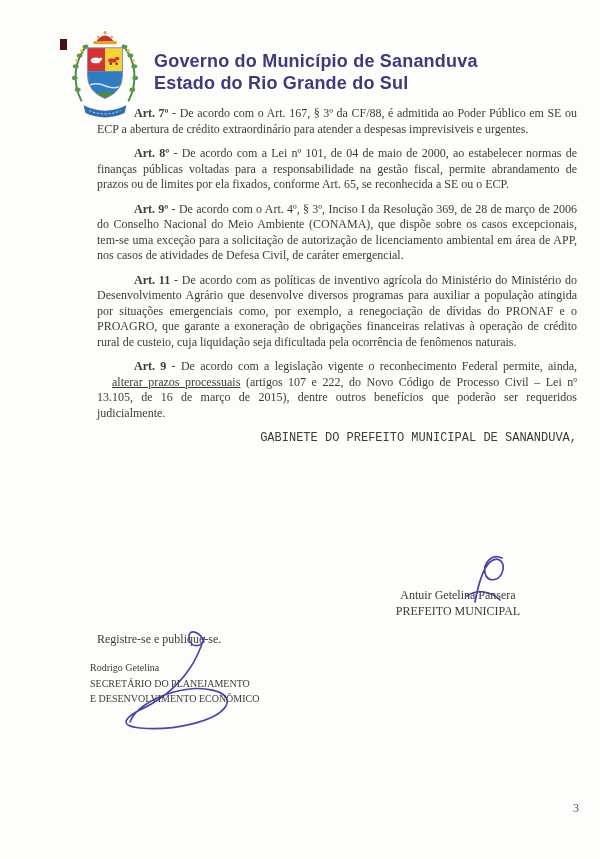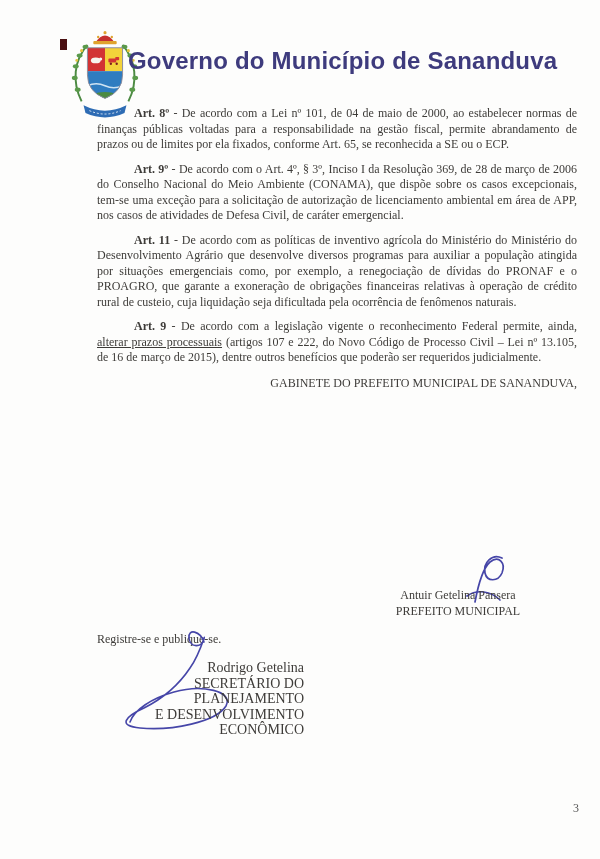--- a/index.html
+++ b/index.html
@@ -12,49 +12,49 @@
     font-family:"Liberation Serif", serif;
     color:#3d3b38;
   }
   
   .scan-artifact {
     position:absolute; left:60px; top:39px; width:7px; height:11px;
     background:#4a1012;
   }
   .coat { position:absolute; left:66px; top:31px; }
   .header-titles {
-    position:absolute; left:128px; top:50px;
+    position:absolute; left:154px; top:50px;
     font-family:"Liberation Sans", sans-serif;
-    font-weight:bold; font-size:24px; line-height:22px;
+    font-weight:bold; font-size:18px; line-height:22px;
     color:#3e3b7d; letter-spacing:0.2px;
   }
   
   .doc-body {
     position:absolute; left:97px; top:106px; width:480px;
     font-size:12px; line-height:15.5px; text-align:justify;
   }
   .article { margin:0 0 9px 0; text-indent:37px; }
   .art-label { font-weight:bold; }
-  .u { text-decoration:underline; }
+  .u { text-decoration:underline;margin-left:15px; }
   .gabinete {
-    margin-top:8px; text-align:right; line-height:16px; text-indent:0;
+    margin-top:8px; text-align:right; line-height:16px; text-indent:0;font-family:Liberation Mono, monospace;
   }
   
   .mayor-block {
     position:absolute; left:378px; top:588px; width:160px;
     text-align:center; font-size:12px; line-height:15.5px;
   }
   .sig-svg { position:absolute; }
   .sig-mayor { left:458px; top:552px; }
   .registre {
     position:absolute; left:97px; top:632px; font-size:12px;
   }
   .secretary-block {
     position:absolute; left:90px; top:660px; width:214px;
-    text-align:right; font-size:14px; line-height:15.5px;
+    text-align:left; font-size:10px; line-height:15.5px;
   }
   .sig-secretary { left:104px; top:626px; }
   .page-number {
     position:absolute; left:573px; top:801px; font-size:12px; color:#555;
   }
 </style>
 </head>
 <body>
 
 <div class="page">
@@ -112,23 +112,25 @@
       <ellipse cx="40" cy="70" rx="17" ry="7.5" fill="#4c8a42"></ellipse>
     </g>
     <path d="M22,17 h36 v28 q0,17 -18,24 q-18,-7 -18,-24 z" fill="none" stroke="#8a8a98" stroke-width="1"></path>
 
     <path d="M18,76 Q40,87 62,76 L60,84 Q40,93 20,84 Z" fill="#2e6cb4"></path>
     <path d="M24,81.5 q16,7 32,0" stroke="#dbe7f5" stroke-width="1" fill="none" stroke-dasharray="2 2"></path>
   </svg>
 
   <div class="header-titles">
     <div>Governo do Município de Sananduva</div>
+    <div>Estado do Rio Grande do Sul</div>
   </div>
 
   <div class="doc-body">
+    <p class="article"><span class="art-label">Art. 7º</span> <span>- De acordo com o Art. 167, § 3º da CF/88, é admitida ao Poder Público em SE ou ECP a abertura de crédito extraordinário para atender a despesas imprevisiveis e urgentes.</span></p>
     <p class="article"><span class="art-label">Art. 8º</span> <span>- De acordo com a Lei nº 101, de 04 de maio de 2000, ao estabelecer normas de finanças públicas voltadas para a responsabilidade na gestão fiscal, permite abrandamento de prazos ou de limites por ela fixados, conforme Art. 65, se reconhecida a SE ou o ECP.</span></p>
     <p class="article"><span class="art-label">Art. 9º</span> <span>- De acordo com o Art. 4º, § 3º, Inciso I da Resolução 369, de 28 de março de 2006 do Conselho Nacional do Meio Ambiente (CONAMA), que dispõe sobre os casos excepcionais, tem-se uma exceção para a solicitação de autorização de licenciamento ambiental em área de APP, nos casos de atividades de Defesa Civil, de caráter emergencial.</span></p>
     <p class="article"><span class="art-label">Art. 11</span> <span>- De acordo com as políticas de inventivo agrícola do Ministério do Ministério do Desenvolvimento Agrário que desenvolve diversos programas para auxiliar a população atingida por situações emergenciais como, por exemplo, a renegociação de dívidas do PRONAF e o PROAGRO, que garante a exoneração de obrigações financeiras relativas à operação de crédito rural de custeio, cuja liquidação seja dificultada pela ocorrência de fenômenos naturais.</span></p>
     <p class="article"><span class="art-label">Art. 9</span> <span>- De acordo com a legislação vigente o reconhecimento Federal permite, ainda, </span><span class="u">alterar prazos processuais</span><span> (artigos 107 e 222, do Novo Código de Processo Civil – Lei nº 13.105, de 16 de março de 2015), dentre outros benefícios que poderão ser requeridos judicialmente.</span></p>
 
     <div class="gabinete">
       <div>GABINETE DO PREFEITO MUNICIPAL DE SANANDUVA,</div>
     </div>
   </div>
 

